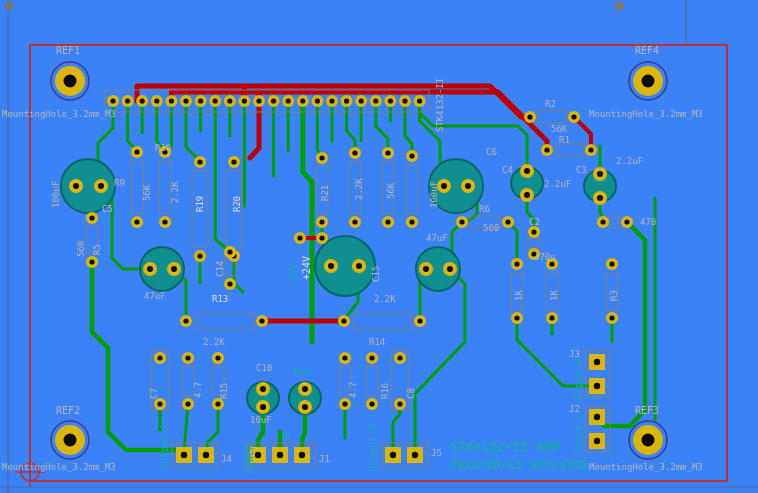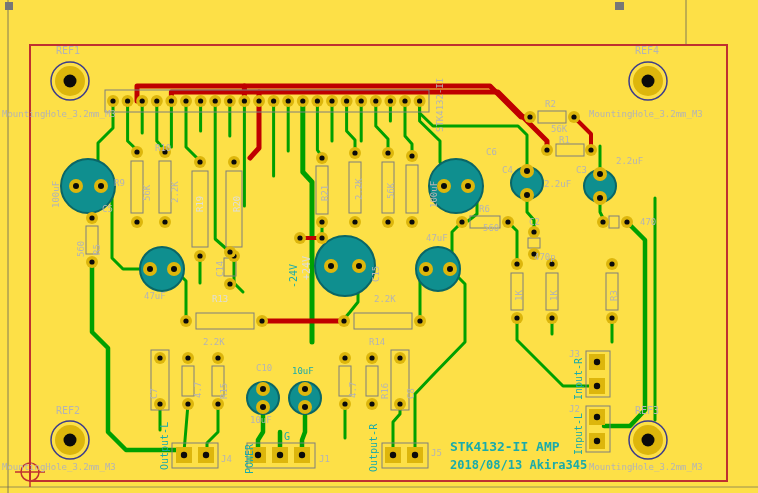--- a/index.html
+++ b/index.html
@@ -1,16 +1,16 @@
 <!DOCTYPE html>
 <html><head>
 <meta charset="utf-8">
 <style>
   html,body{margin:0;padding:0;background:#000;}
-  .wrap{position:relative;width:758px;height:493px;background:#fde047;overflow:hidden;}
+  .wrap{position:relative;width:758px;height:493px;background:#3b82f6;overflow:hidden;}
   svg{display:block;}
   text{font-family:"DejaVu Sans Mono","Liberation Mono",monospace;}
 </style>
 </head>
 <body>
 
 <div class="wrap">
   <svg id="pcb" width="758" height="493" viewBox="0 0 758 493">
     <title>STK4132-II AMP</title>
     <g id="gFrame">

